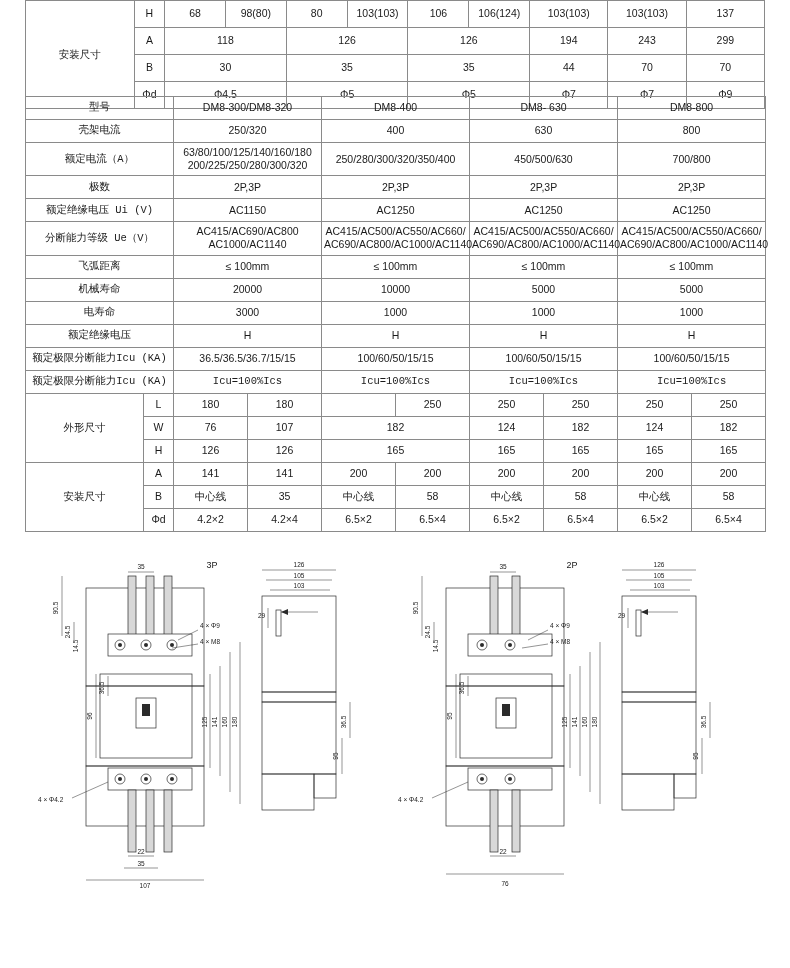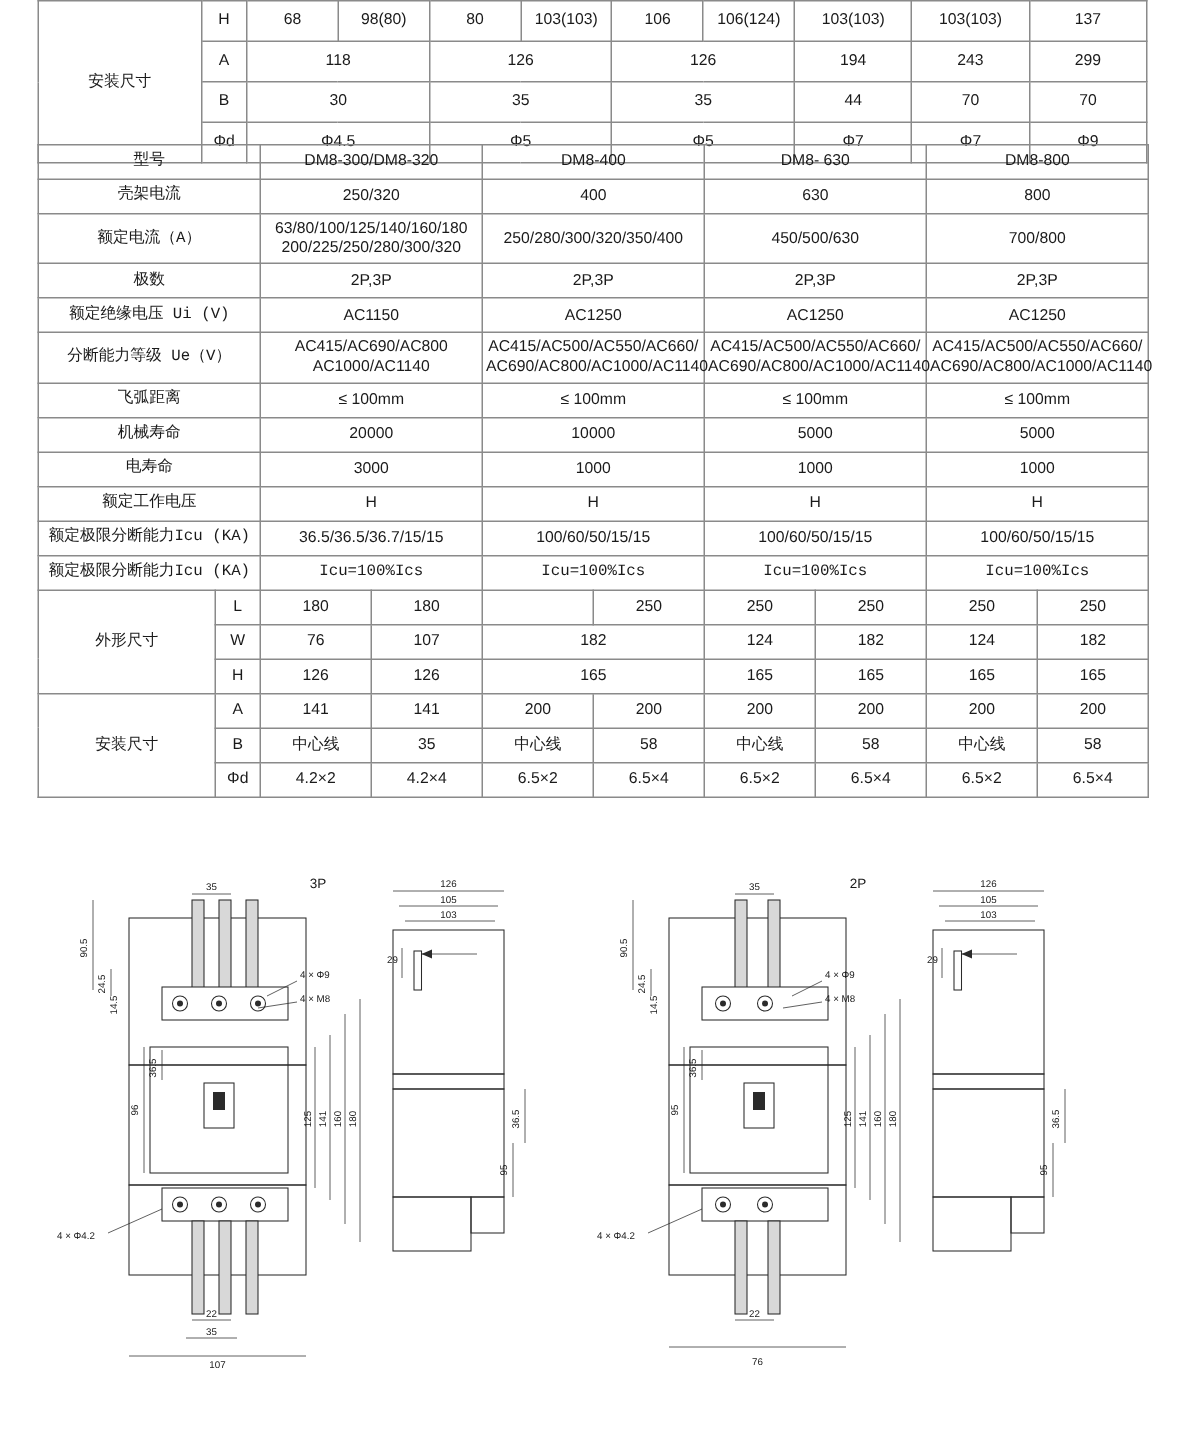--- a/index.html
+++ b/index.html
@@ -16,21 +16,21 @@
   #top-table td{height:20px;}
 
   
   #spec-table{position:absolute;left:25px;top:96px;width:740px;}
   #spec-table td{height:16px;}
   .rowlabel{text-align:left;padding-left:8px;font-family:Liberation Mono, monospace;}
   .small{font-size:9.5px;}
 
   
   .captions{position:absolute;left:57px;top:550px;font-size:11px;line-height:1.6;}
-  .drawwrap{position:absolute;left:0px;top:580px;width:724px;height:360px;}
+  .drawwrap{position:absolute;left:0px;top:556px;width:724px;height:360px;}
 
   svg{display:block;}
   .ln{stroke:#2b2b2b;stroke-width:0.7;fill:none;}
   .dim{stroke:#2b2b2b;stroke-width:0.5;fill:none;}
   .fillg{fill:#d8d8d8;stroke:#2b2b2b;stroke-width:0.7;}
   .fillw{fill:#ffffff;stroke:#2b2b2b;stroke-width:0.7;}
   .fillb{fill:#2b2b2b;stroke:none;}
   text{font-family:"Liberation Sans",sans-serif;fill:#1a1a1a;}
   .t6{font-size:6.5px;}
   .t8{font-size:9px;}
@@ -170,21 +170,21 @@
       <td colspan="2">5000</td>
     </tr>
     <tr>
       <td colspan="2" class="rowlabel">电寿命</td>
       <td colspan="2">3000</td>
       <td colspan="2">1000</td>
       <td colspan="2">1000</td>
       <td colspan="2">1000</td>
     </tr>
     <tr>
-      <td colspan="2" class="rowlabel">额定工作电压</td>
+      <td colspan="2" class="rowlabel">额定绝缘电压</td>
       <td colspan="2">H</td>
       <td colspan="2">H</td>
       <td colspan="2">H</td>
       <td colspan="2">H</td>
     </tr>
     <tr>
       <td colspan="2" class="rowlabel">额定极限分断能力Icu (KA)</td>
       <td colspan="2">36.5/36.5/36.7/15/15</td>
       <td colspan="2">100/60/50/15/15</td>
       <td colspan="2">100/60/50/15/15</td>

